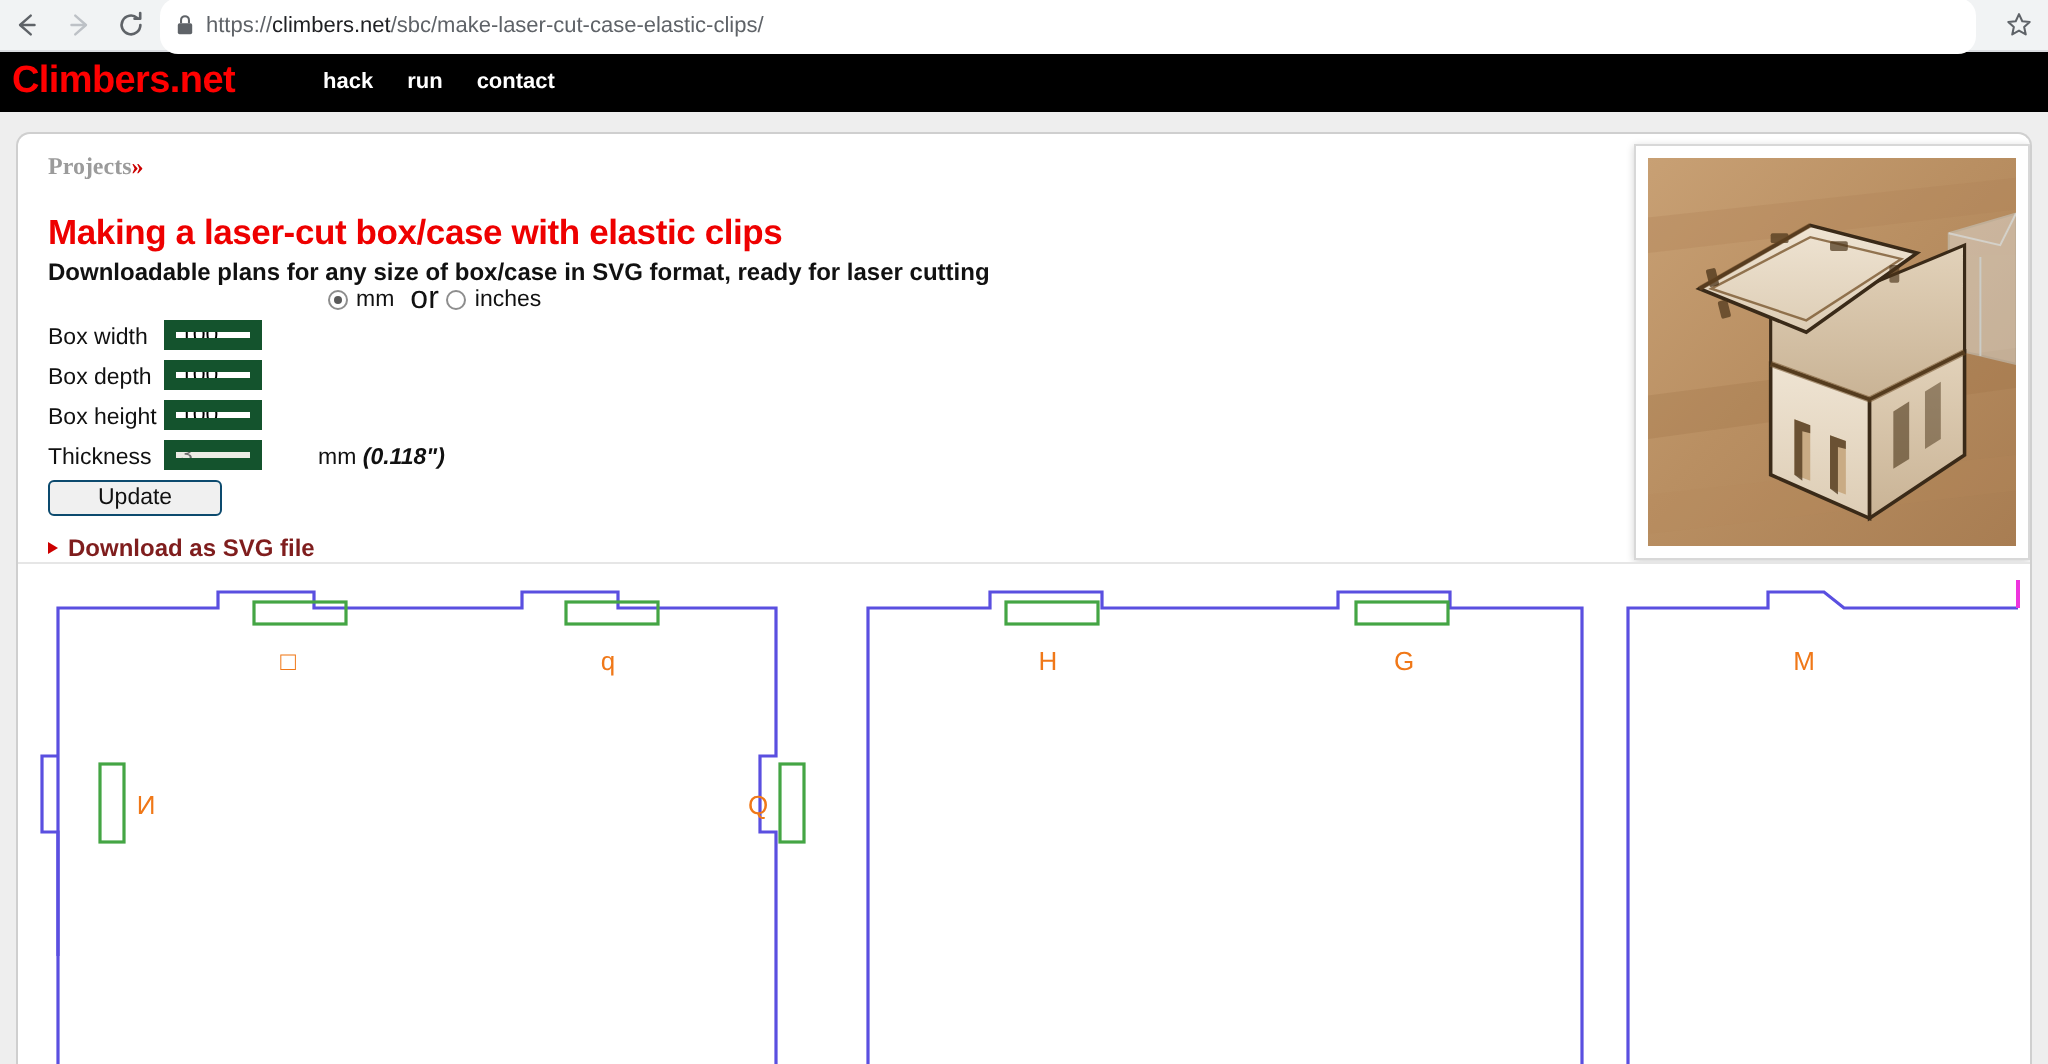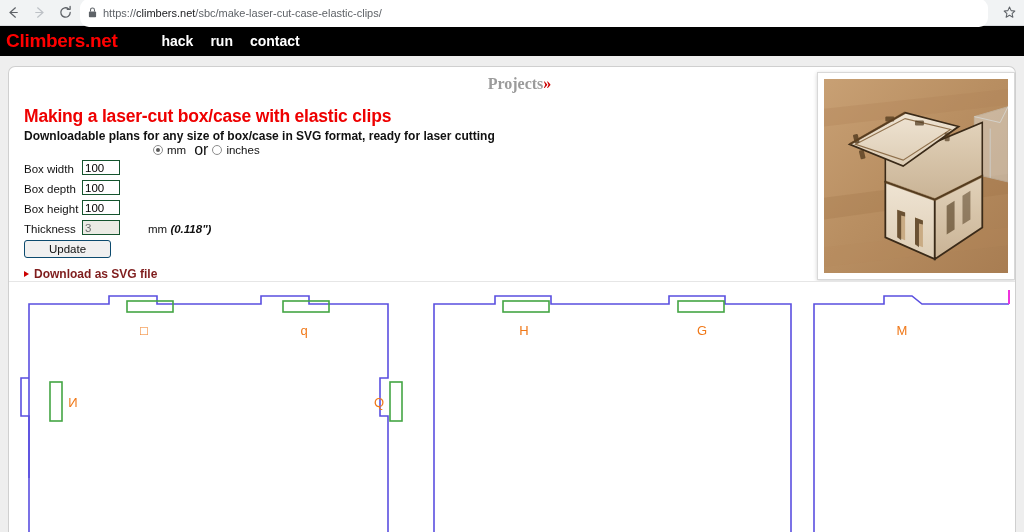--- a/index.html
+++ b/index.html
@@ -49,21 +49,21 @@
     padding-left:6px;
   }
   .brand{
     color:#ff0000;font-weight:bold;font-size:19px;
     letter-spacing:-0.3px;
     font-family:"Liberation Sans", sans-serif;
     margin-right:44px;
     white-space:nowrap;
   }
   .navlink{
-    color:#ffffff;font-weight:bold;font-size:14px;
+    color:#ffffff;font-weight:bold;font-size:11px;
     margin-right:17px;white-space:nowrap;
     font-family:"Liberation Sans", sans-serif;
   }
 
   
   .page{
     width:1024px;height:476px;
     background:#eeeeee;
     box-sizing:border-box;
     padding:10px 8px 0 8px;
@@ -75,24 +75,23 @@
     border-radius:7px 7px 0 0;
     border-bottom:none;
     height:466px;
     box-sizing:border-box;
     position:relative;
     overflow:hidden;
   }
   .card-inner{padding:10px 0 0 15px;position:relative;}
 
   .breadcrumb{
-    font-size:16px;font-weight:bold;color:#9b9b9b;
+    font-size:12px;font-weight:bold;color:#9b9b9b;
     font-family:"Liberation Serif", serif;
     line-height:13px;
-    text-align:center;
   }
   .breadcrumb .chev{color:#cc0000;}
 
   .page-title{
     color:#ee0000;font-weight:bold;font-size:17.5px;
     font-family:"Liberation Sans", sans-serif;
     line-height:21px;margin-top:16px;
     letter-spacing:-0.2px;
     white-space:nowrap;
   }
@@ -104,22 +103,22 @@
   }
 
   
   .form{margin-top:12px;}
   .frow{display:flex;align-items:flex-end;height:19px;margin-bottom:1px;}
   .flabel{
     font-size:11.5px;color:#111;width:58px;flex:0 0 auto;
     font-family:"Liberation Sans", sans-serif;
   }
   .ftext{
-    width:38px;height:15px;box-sizing:border-box;
-    border:1px solid #14532d;background:#fff;
+    width:49px;height:15px;box-sizing:border-box;
+    border:6px solid #14532d;background:#fff;
     font-size:11.5px;color:#000;padding:0 2px;
     font-family:"Liberation Sans", sans-serif;
     border-radius:0;
   }
   .ftext.disabled{background:#ebebe4;color:#6d6d6d;}
   .unit-group{margin-left:33px;display:flex;align-items:center;white-space:nowrap;}
   .radio{
     width:10px;height:10px;border-radius:50%;
     border:1px solid #8d8d8d;background:#fff;
     display:inline-block;vertical-align:middle;

